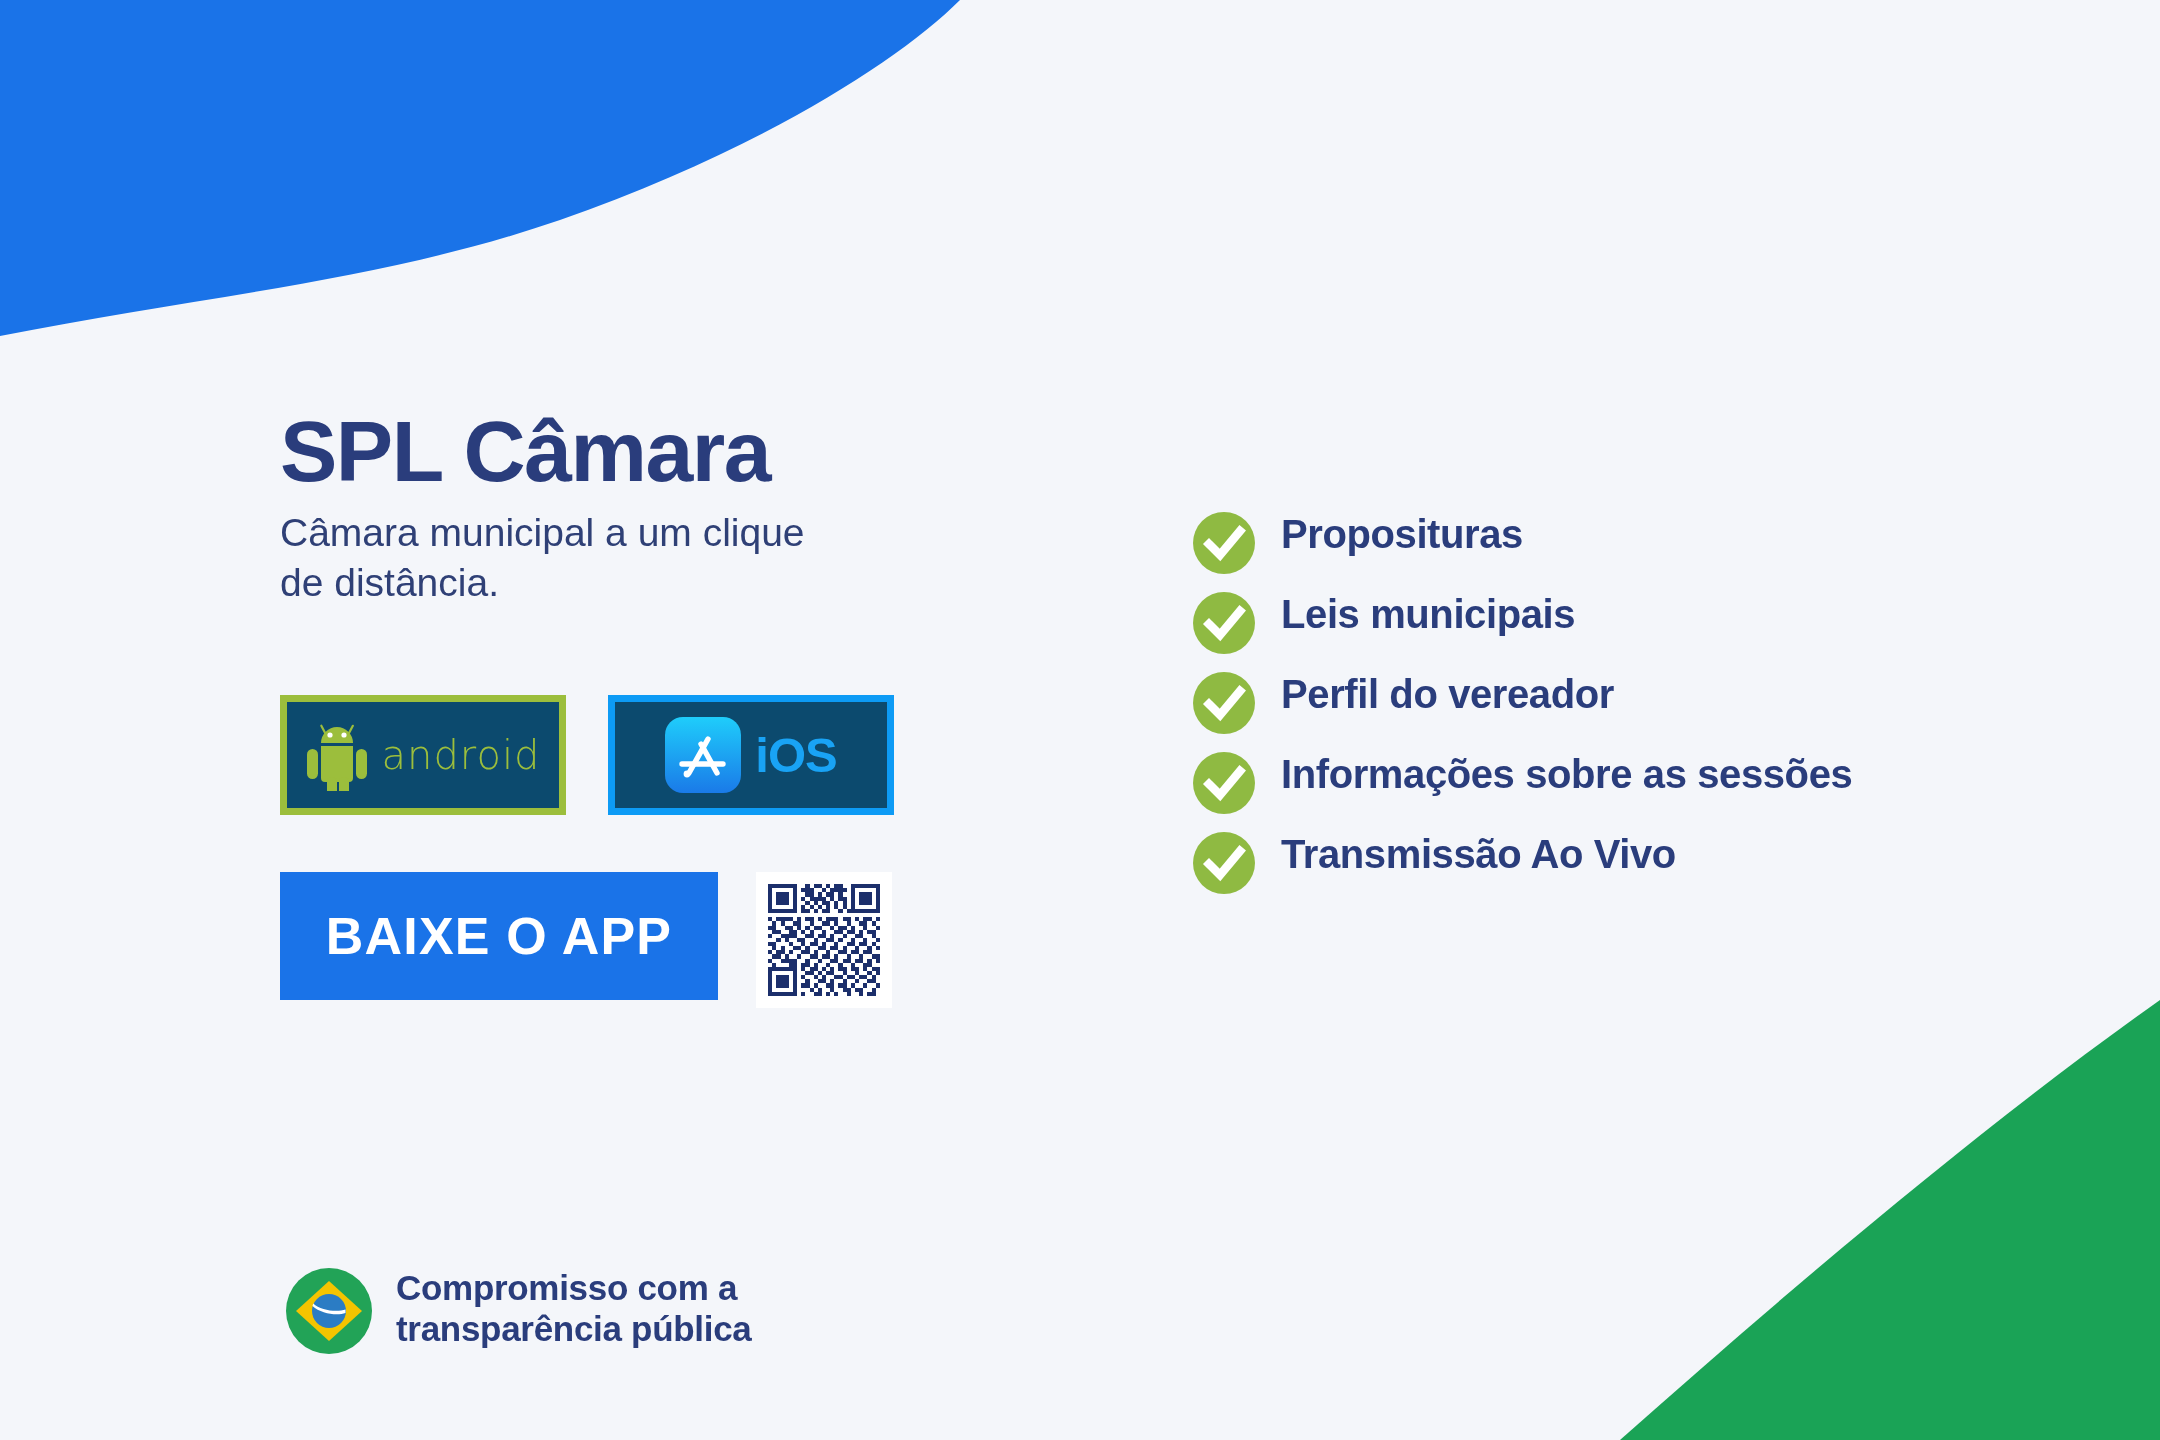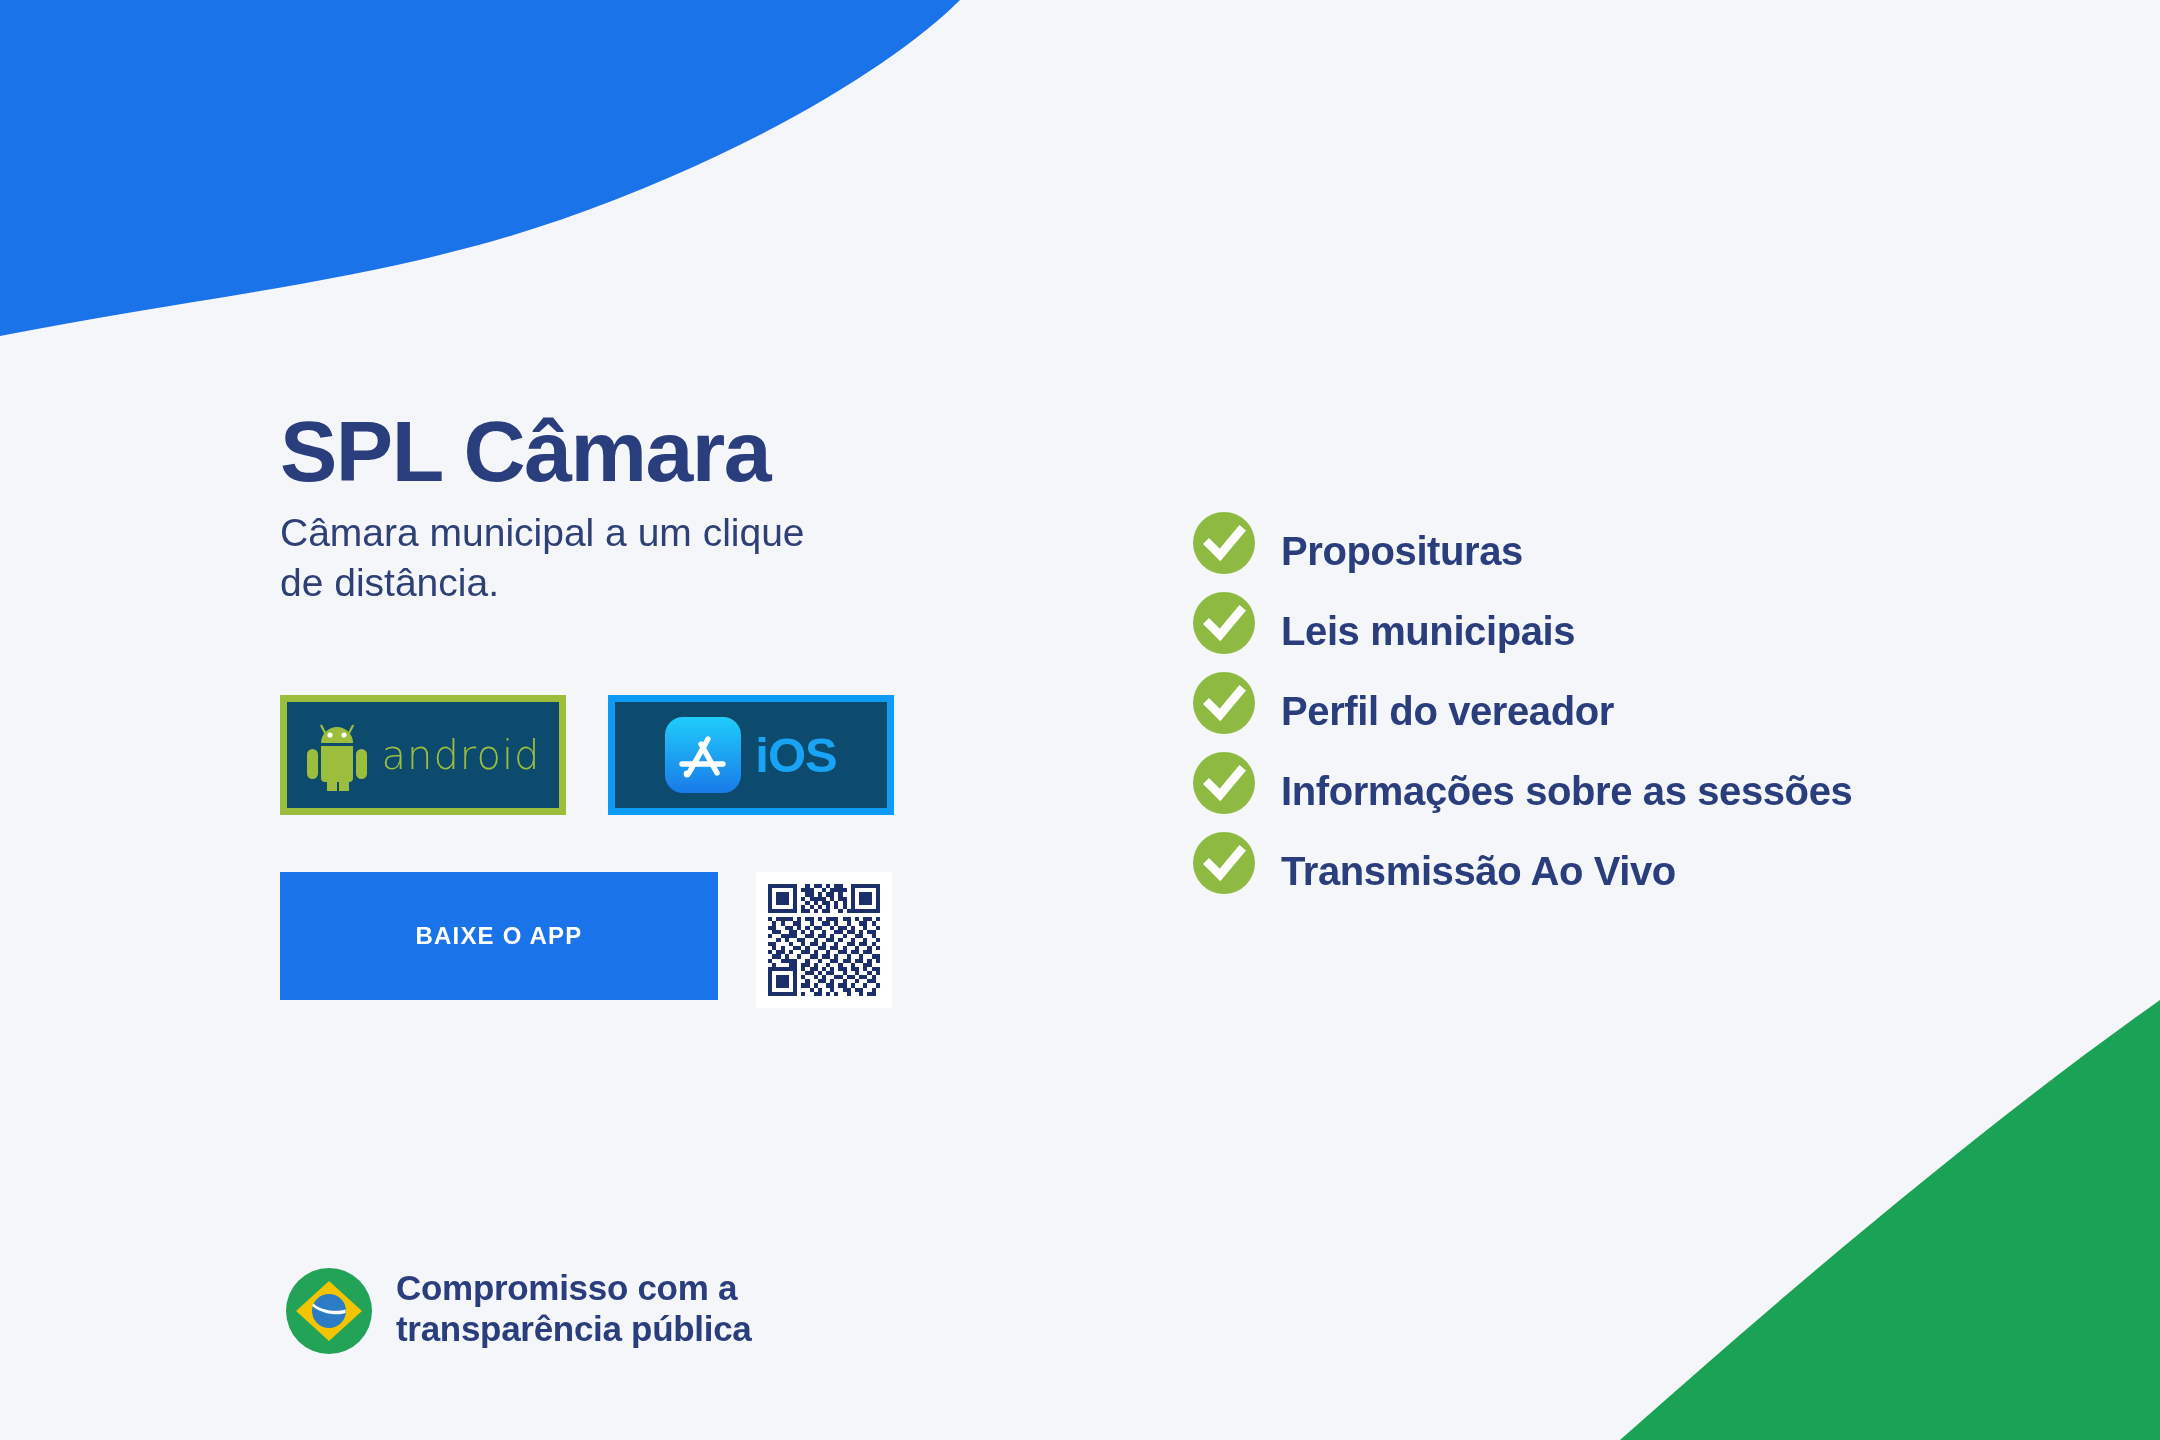--- a/index.html
+++ b/index.html
@@ -110,21 +110,21 @@
     align-items: flex-start;
     gap: 38px;
   }
   #download-button {
     width: 438px;
     height: 128px;
     background: #1a73e8;
     color: #ffffff;
     border: none;
     font-family: "Liberation Sans", sans-serif;
-    font-size: 24px;
+    font-size: 52px;
     font-weight: bold;
     letter-spacing: 1.2px;
     cursor: pointer;
     display: flex;
     align-items: center;
     justify-content: center;
   }
   #qr-wrap {
     width: 136px;
     height: 136px;
@@ -158,21 +158,21 @@
   #feature-list {
     position: absolute;
     left: 1193px;
     top: 512px;
     display: flex;
     flex-direction: column;
     gap: 18px;
   }
   .feature-item {
     display: flex;
-    align-items: flex-end;
+    align-items: flex-start;
     gap: 26px;
     height: 62px;
   }
   .feature-label {
     font-size: 40px;
     font-weight: bold;
     color: #2a3d7c;
     letter-spacing: -0.4px;
     white-space: nowrap;
   }

